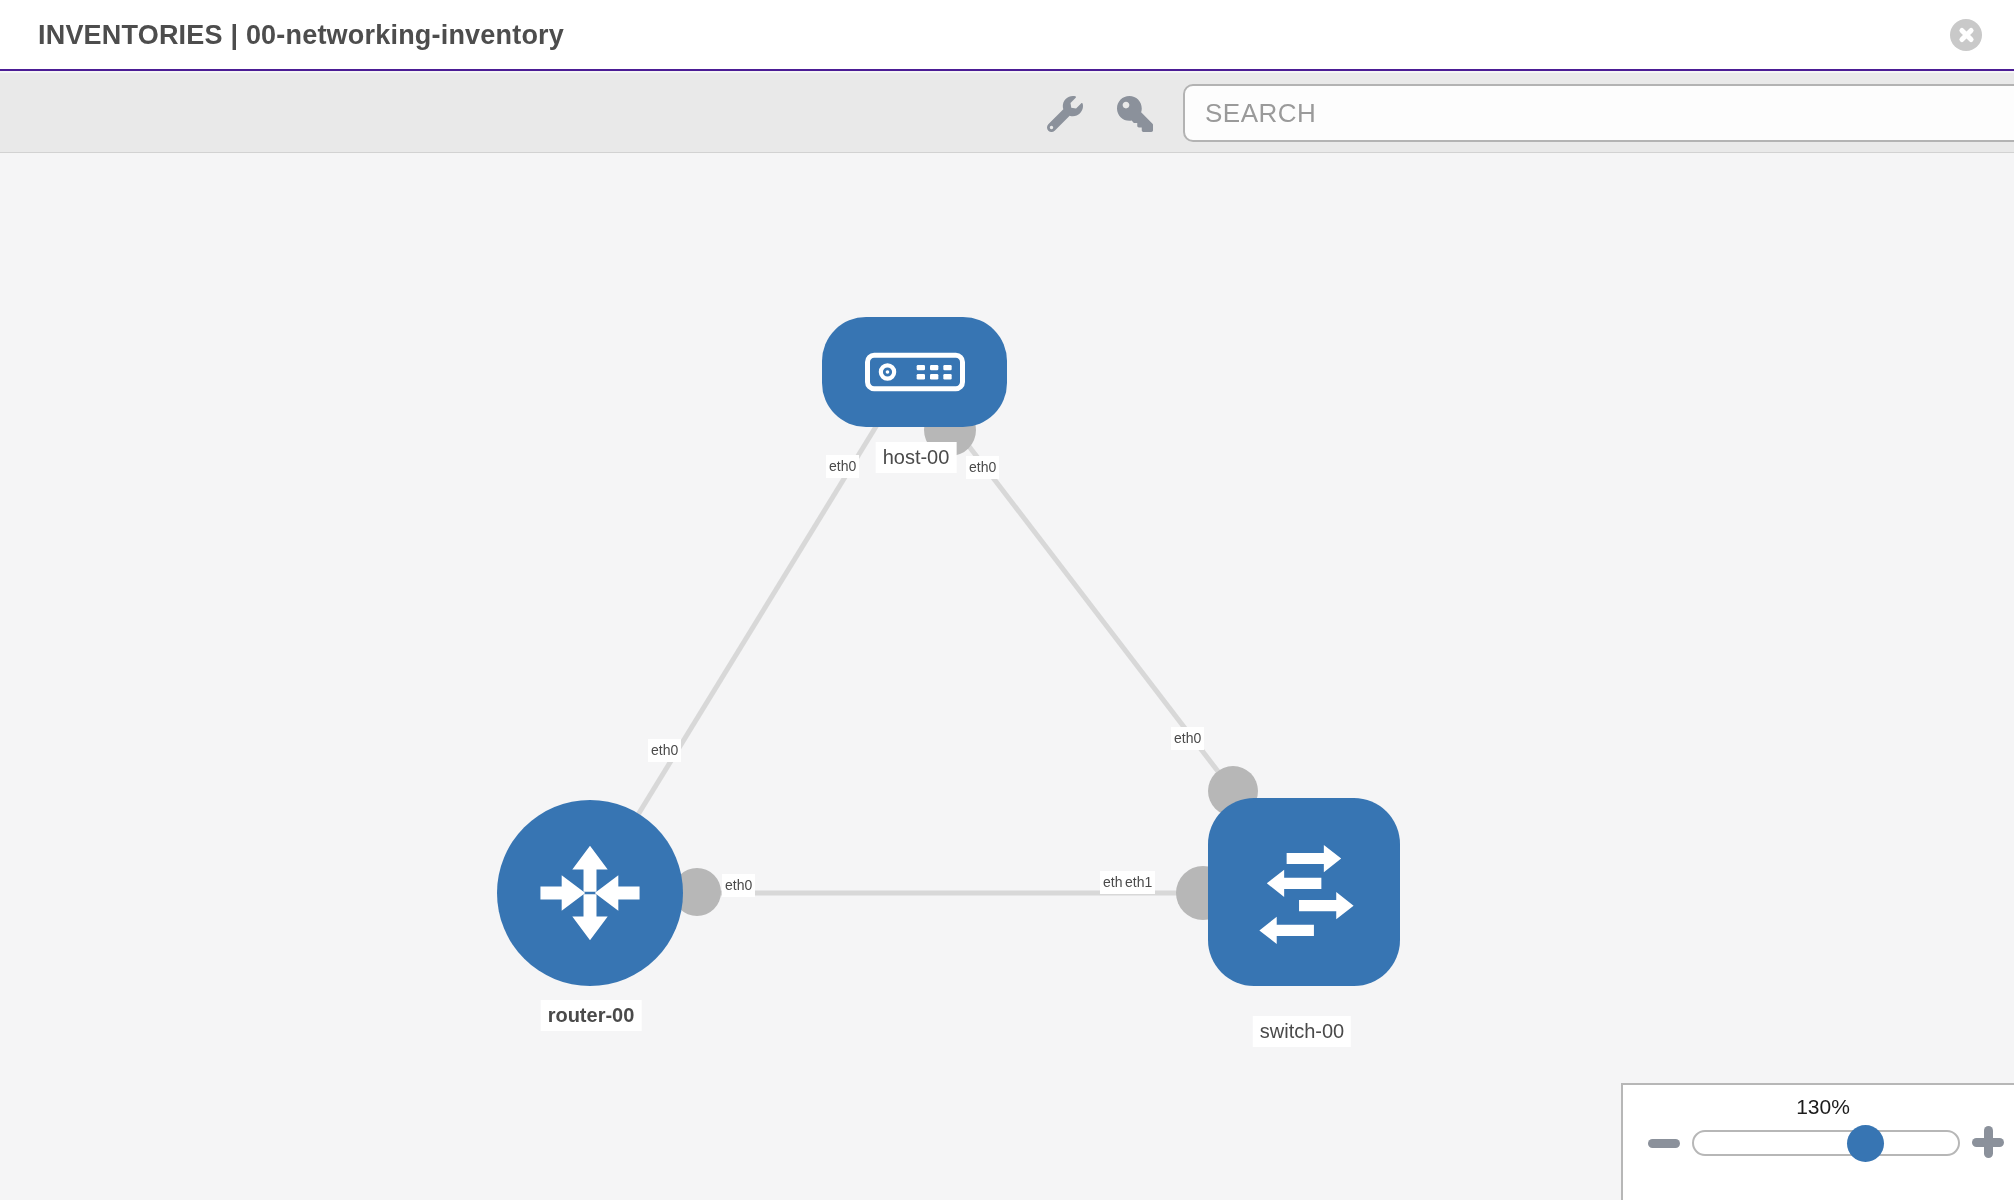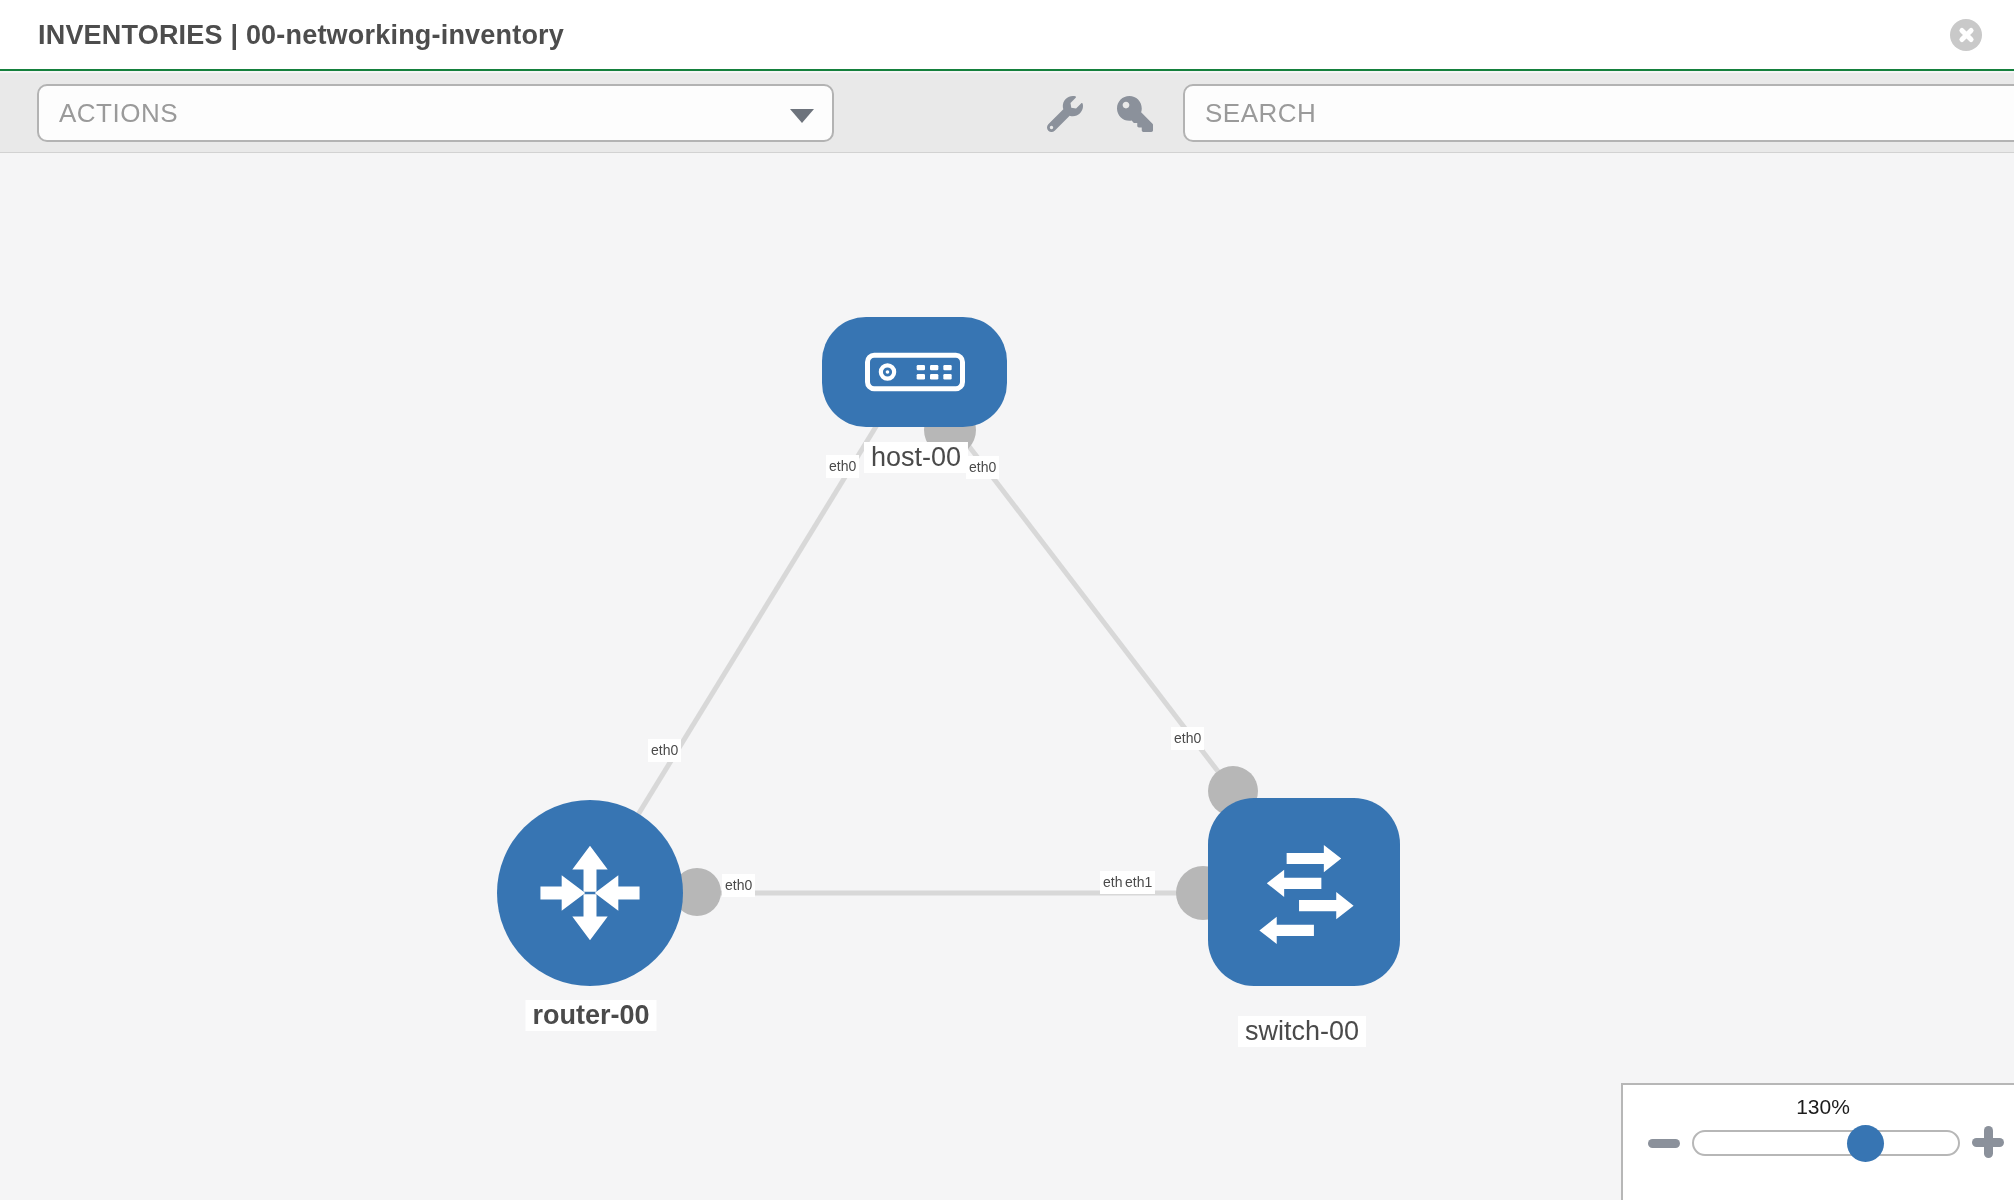--- a/index.html
+++ b/index.html
@@ -2,21 +2,21 @@
 <html><head>
 <meta charset="utf-8">
 <style>
   * { margin:0; padding:0; box-sizing:border-box; }
   html,body { width:2014px; height:1200px; overflow:hidden;
               font-family:"Liberation Sans", sans-serif; background:#f5f5f5; }
   .page { position:relative; width:2014px; height:1200px; }
 
   
   .header { position:absolute; left:0; top:0; width:100%; height:71px;
-            background:#ffffff; border-bottom:2px solid #15803d;padding-left:42px; }
+            background:#ffffff; border-bottom:2px solid #4c1d95;padding-left:42px; }
   .header-title { position:absolute; left:38px; top:20px; font-size:27px;
                   font-weight:bold; color:#4d4d4d; letter-spacing:.2px; }
   .close-btn { position:absolute; right:32px; top:19px; width:32px; height:32px;
                border-radius:50%; background:#c9c9c9; cursor:pointer; }
   .close-btn .bar { position:absolute; left:14px; top:7px; width:5px; height:18px;
                     background:#ffffff; border-radius:2.5px; }
   .close-btn .bar.b1 { transform:rotate(45deg); }
   .close-btn .bar.b2 { transform:rotate(-45deg); }
 
   
@@ -42,21 +42,21 @@
   .net-svg { position:absolute; left:0; top:0; width:2014px; height:1046px; }
 
   .node { position:absolute; background:#3775b3; display:flex;
           align-items:center; justify-content:center; cursor:pointer; }
   .node svg { display:block; }
   .node-host   { left:822px; top:163px; width:185px; height:110px; border-radius:44px; }
   .node-router { left:497px; top:646px; width:186px; height:186px; border-radius:50%; }
   .node-switch { left:1208px; top:644px; width:192px; height:188px; border-radius:46px; }
 
   .node-label { position:absolute; background:#ffffff; color:#4a4a4a;
-                font-size:27px; line-height:31px; padding:0 7px; white-space:nowrap;
+                font-size:20px; line-height:31px; padding:0 7px; white-space:nowrap;
                 transform:translateX(-50%); }
   .lbl-host   { left:916px; top:288px; }
   .lbl-router { left:591px; top:846px;font-weight:bold; }
   .lbl-switch { left:1302px; top:862px; }
 
   .if-label { position:absolute; background:#ffffff; color:#4a4a4a;
               font-size:14px; line-height:23px; padding:0 3px; white-space:nowrap; }
   .if-rh-host   { left:826px; top:301px; }
   .if-hs-host   { left:966px; top:302px; }
   .if-rh-router { left:648px; top:585px; }
@@ -90,24 +90,20 @@
 
   <div class="header">
     <div class="header-title">INVENTORIES | 00-networking-inventory</div>
     <div class="close-btn">
       <span class="bar b1"></span>
       <span class="bar b2"></span>
     </div>
   </div>
 
   <div class="toolbar">
-    <div class="combo combo-actions">
-      <span class="combo-label">ACTIONS</span>
-      <span class="combo-caret"></span>
-    </div>
 
     <div class="tool-icon icon-wrench">
       <svg viewBox="0 0 512 512">
         <path d="M507.73 109.1c-2.24-9.03-13.54-12.09-20.12-5.51l-74.36 74.36-67.88-11.31-11.31-67.88 74.36-74.36c6.62-6.62 3.43-17.9-5.66-20.16-47.38-11.74-99.55.91-136.58 37.93-39.64 39.64-50.55 97.1-34.05 147.2L18.74 402.76c-24.99 24.99-24.99 65.51 0 90.5 24.99 24.99 65.51 24.99 90.5 0l213.21-213.21c50.12 16.71 107.47 5.68 147.37-34.22 37.07-37.07 49.7-89.32 37.91-136.73zM64 472c-13.25 0-24-10.75-24-24 0-13.26 10.75-24 24-24s24 10.74 24 24c0 13.25-10.75 24-24 24z"></path>
       </svg>
     </div>
 
     <div class="tool-icon icon-key">
       <svg viewBox="0 0 512 512">
         <g transform="scale(-1,1) translate(-512,0)">

